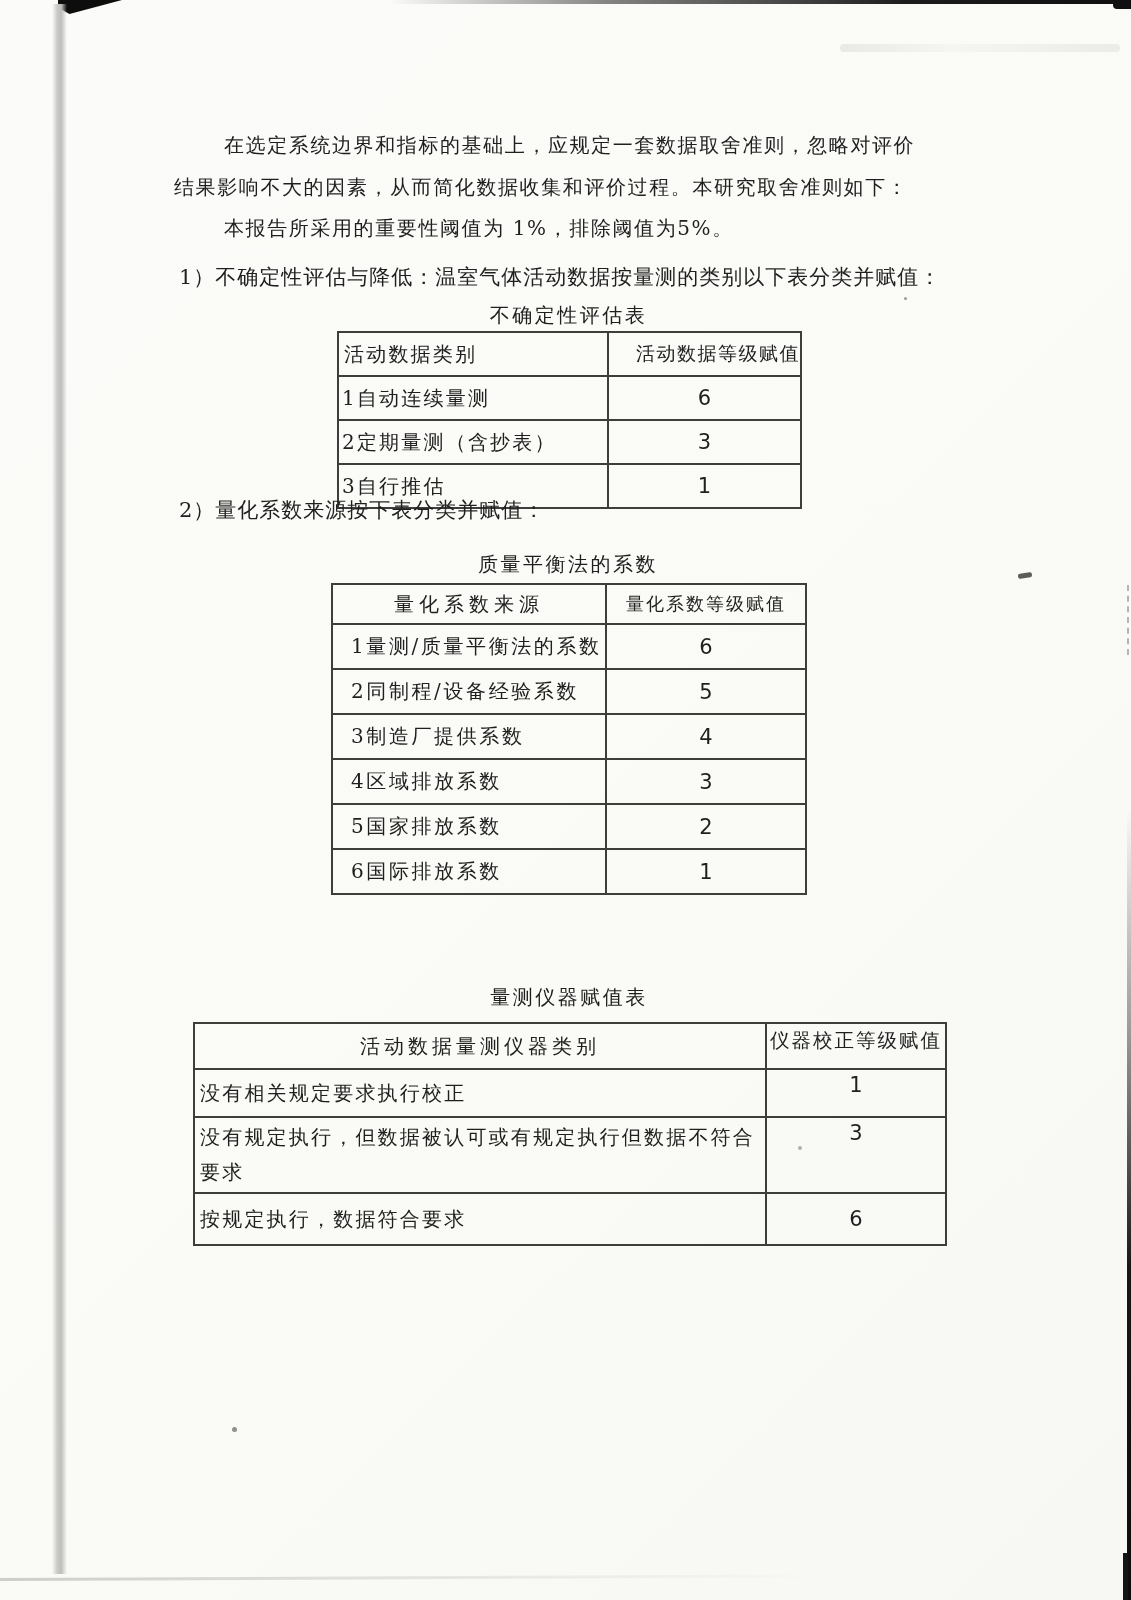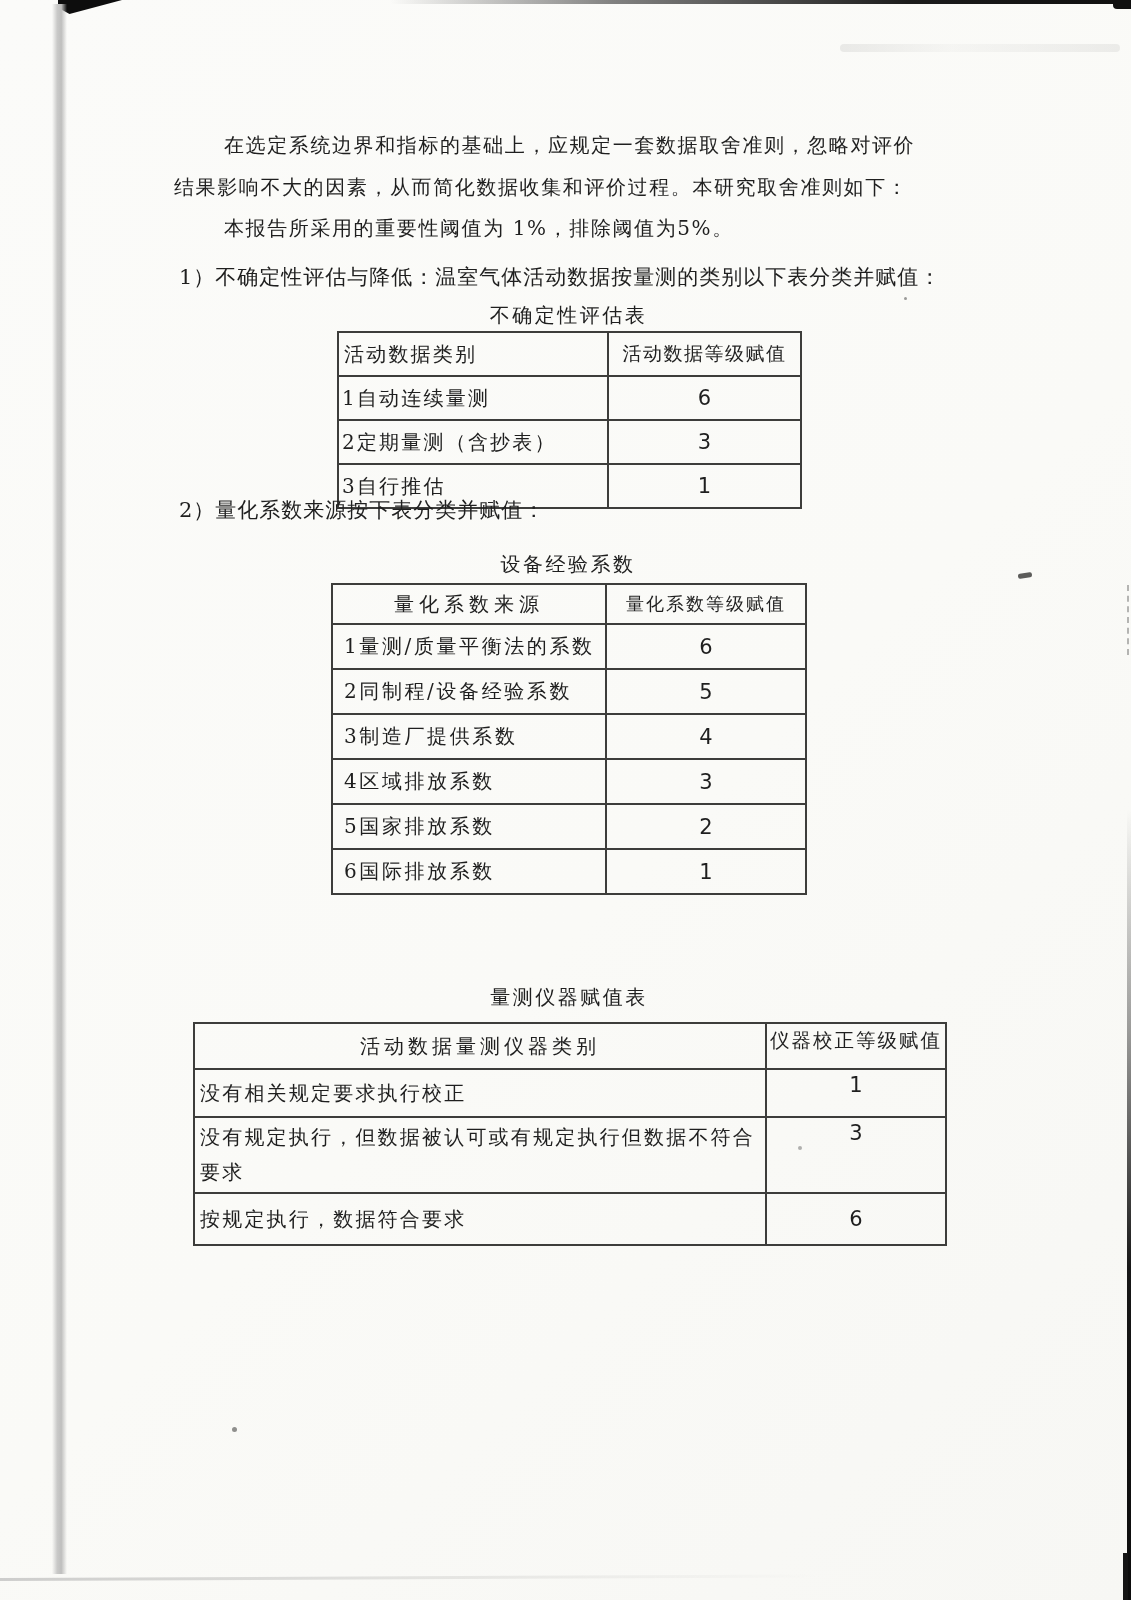--- a/index.html
+++ b/index.html
@@ -59,29 +59,29 @@
     font-weight:normal;
     overflow:visible;
     padding:0;
   }
   .num { text-align:center; letter-spacing:0 !important; font-size:21px;
          font-family:"DejaVu Sans","Liberation Sans",sans-serif; }
 
   .t1 { left:337px; top:331px; width:463px; font-size:20px; letter-spacing:2.2px; }
   .t1 tr { height:44px; }
   .t1 th:first-child { text-align:left; padding-left:5px; }
-  .t1 th:last-child  { text-align:center; font-size:19px; letter-spacing:1.5px; }
+  .t1 th:last-child  { text-align:right; font-size:19px; letter-spacing:1.5px; }
   .t1 td:first-child { text-align:left; padding-left:3px;border-radius:17px; }
 
   .t2 { left:331px; top:583px; width:474px; font-size:20px; letter-spacing:2.6px; }
   .t2 tr.hdr { height:40px; }
   .t2 tr { height:45px; }
   .t2 th:first-child { text-align:center; letter-spacing:5px; }
   .t2 th:last-child  { text-align:center; font-size:18px; letter-spacing:2px; }
-  .t2 td:first-child { text-align:left; padding-left:11px; }
+  .t2 td:first-child { text-align:left; padding-left:18px; }
 
   .t3 { left:193px; top:1022px; width:752px; font-size:20px; letter-spacing:2.2px; }
   .t3 tr.hdr { height:46px; }
   .t3 th:first-child { text-align:center; letter-spacing:4px; }
   .t3 th.wrap { text-align:center; font-size:19.5px; letter-spacing:2px;
                 line-height:23px; white-space:normal; vertical-align:top; padding-top:5px; }
   .t3 tr.r1 { height:48px; }
   .t3 tr.r2 { height:76px; }
   .t3 tr.r3 { height:52px; }
   .t3 td:first-child { text-align:left; padding:2px 10px 2px 5px; line-height:35px; white-space:normal; }
@@ -131,21 +131,21 @@
       <td class="num">3</td>
     </tr>
     <tr>
       <td>3自行推估</td>
       <td class="num">1</td>
     </tr>
   </tbody>
     </table>
 
   <div class="heading h2">2）量化系数来源按下表分类并赋值：</div>
-  <div class="caption c2">设备经验系数</div>
+  <div class="caption c2">质量平衡法的系数</div>
   <table class="t t2">
     <colgroup>
         <col style="width:274px">
         <col style="width:200px">
       </colgroup>
     <tbody>
         <tr class="hdr">
       <th>量化系数来源</th>
       <th>量化系数等级赋值</th>
     </tr>

